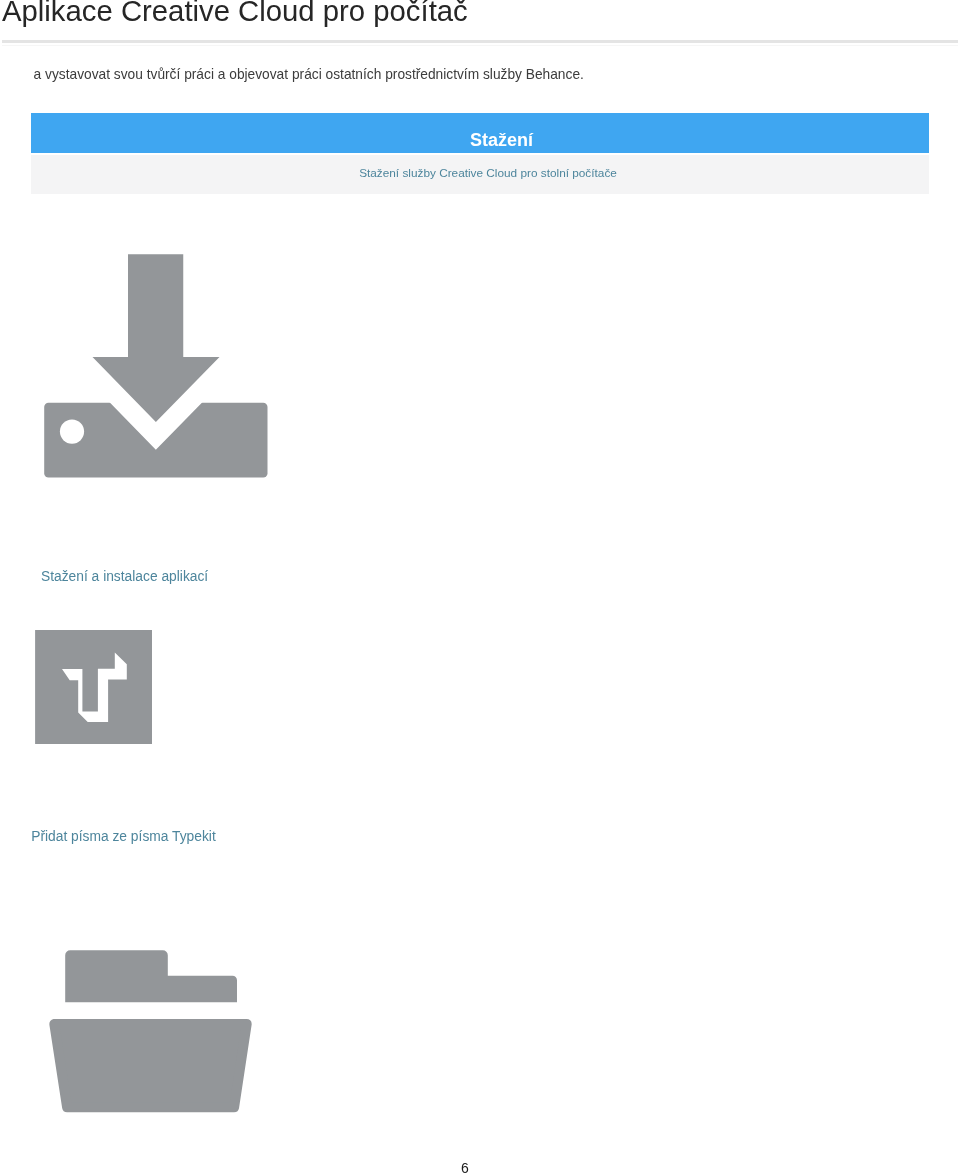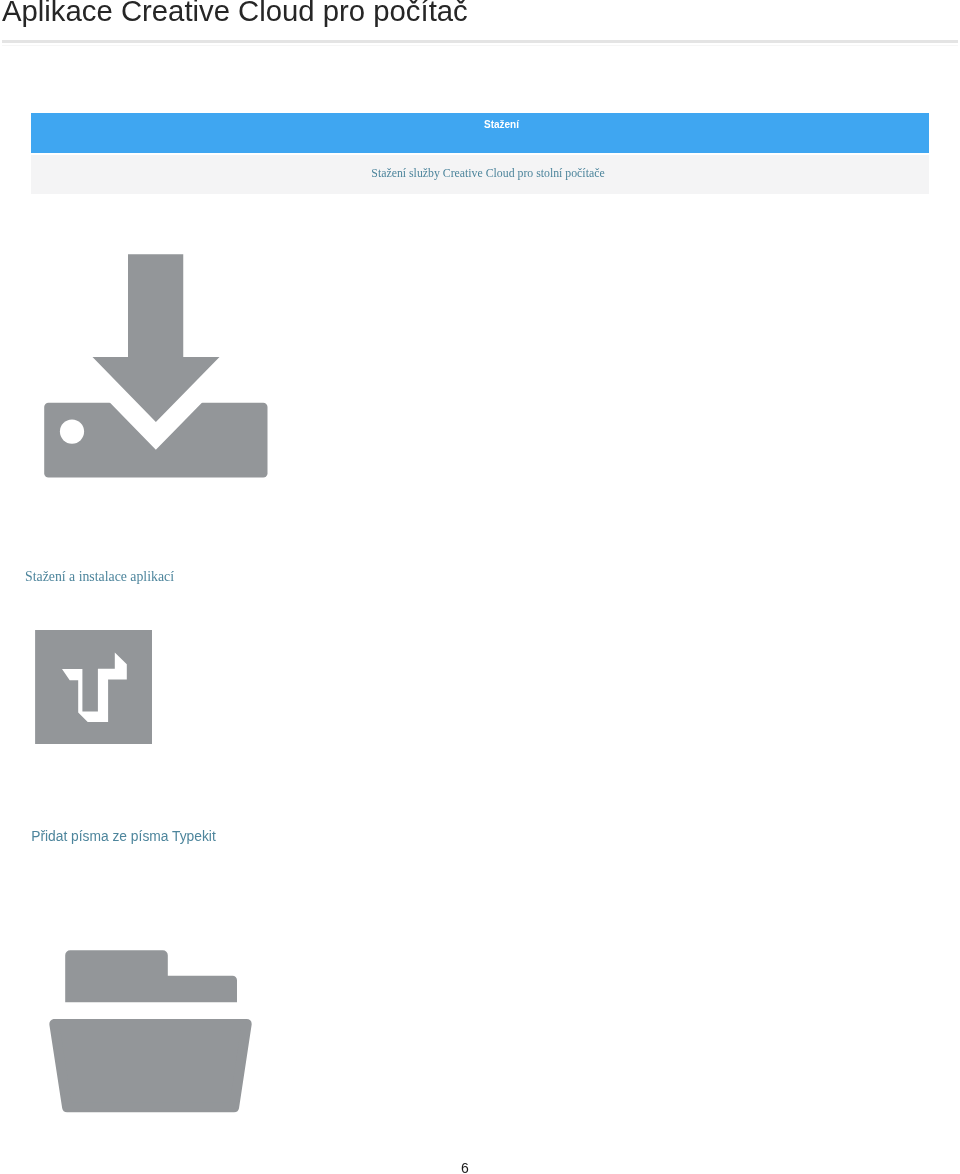--- a/index.html
+++ b/index.html
@@ -25,36 +25,36 @@
   
   #intro{ left:33.6px; top:66.3px; font-size:13.75px; line-height:18.5px; color:#3c3c3c; }
   #intro div{ white-space:nowrap; }
 
   
   #card-bar{
     left:31px; top:113.2px; width:898px; height:39.8px;
     background:#3fa6f1;
   }
   #card-bar-label{
-    position:absolute; left:0; right:0; top:5px;
-    text-align:center; font-size:10px; line-height:13.8px;
+    position:absolute; left:0; right:0; top:21px;
+    text-align:center; font-size:18px; line-height:13.8px;
     font-weight:bold; color:#ffffff;margin-left:43px;
   }
   #card-body{
     left:31px; top:154.5px; width:898px; height:39.5px;
     background:#f4f4f5;
   }
   #card-body-label{
     position:absolute; left:16px; right:0; top:13.3px;
-    text-align:center; font-size:11.8px; line-height:11.8px; color:#4d859c;font-family:Liberation Serif, serif;
+    text-align:center; font-size:11.8px; line-height:11.8px; color:#4d859c;
   }
 
   
   .seclink{ font-size:13.8px; line-height:13.8px; color:#4d859c; }
-  #link-install{ left:25px; top:570.2px;font-family:Liberation Serif, serif; }
+  #link-install{ left:41px; top:570.2px; }
   #link-typekit{ left:31.2px; top:829.9px; }
 
   
   #page-num{
     left:0; top:1161.4px; width:930px; text-align:center;
     font-size:14px; line-height:14px; color:#1c1c1c;
   }
 
   
   #icon-download{ left:40px; top:248px; }
@@ -63,20 +63,21 @@
   svg { display:block; }
 </style>
 </head>
 <body>
 
 <div class="abs nw" id="page-title">Aplikace Creative Cloud pro počítač</div>
 <div class="abs" id="rule-main"></div>
 <div class="abs" id="rule-sub"></div>
 
 <div class="abs" id="intro">
+  <div>a vystavovat svou tvůrčí práci a objevovat práci ostatních prostřednictvím služby Behance.</div>
 </div>
 
 <div class="abs" id="card-bar">
   <div id="card-bar-label">Stažení</div>
 </div>
 <div class="abs" id="card-body">
   <div id="card-body-label">Stažení služby Creative Cloud pro stolní počítače</div>
 </div>
 
 <div class="abs" id="icon-download">

